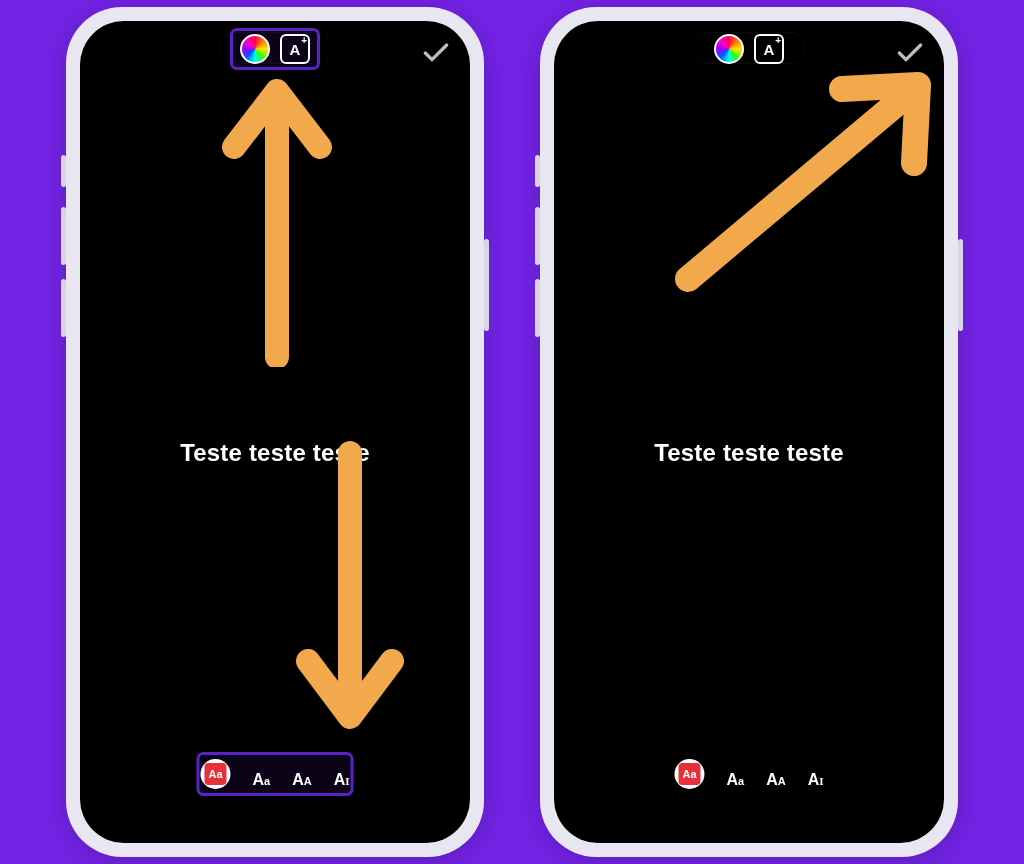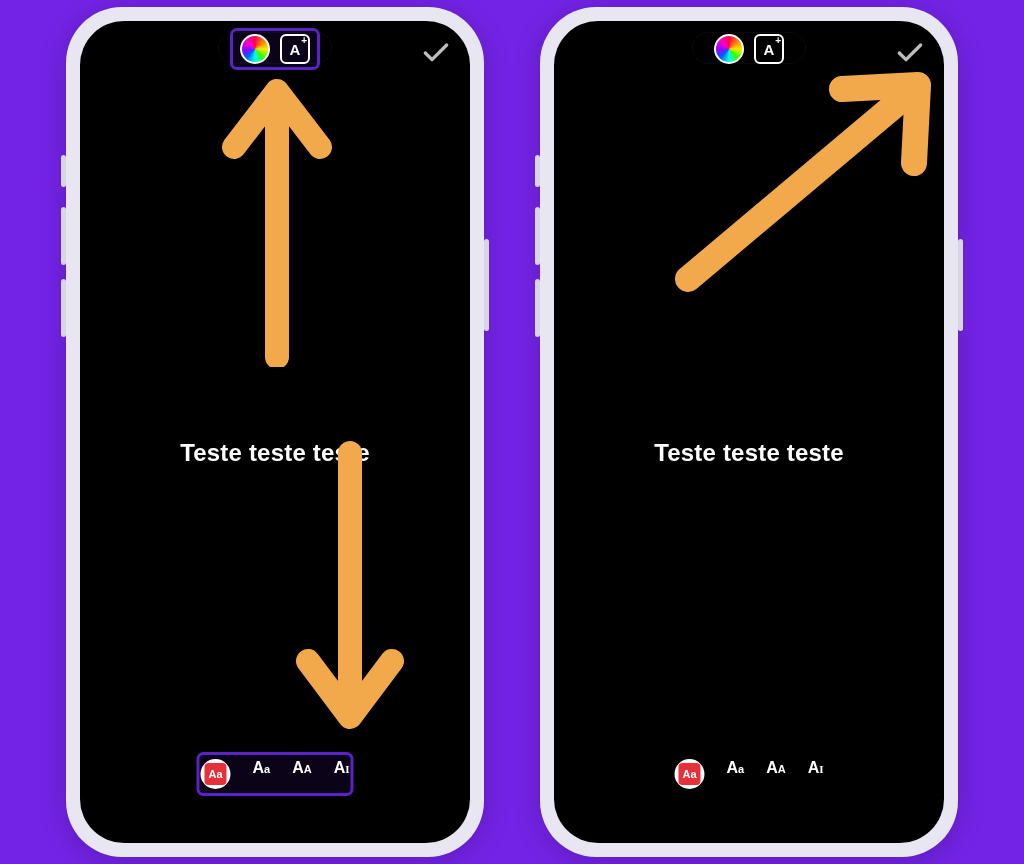--- a/index.html
+++ b/index.html
@@ -105,21 +105,21 @@
       letter-spacing: .2px;
     }
     
     .fontbar {
       position: absolute;
       bottom: 50px;
       left: 50%;
       transform: translateX(-50%);
       display: flex;
       gap: 22px;
-      align-items: flex-start;
+      align-items: flex-end;
       padding: 4px 1px;
     }
     .fontbar.highlighted{
       outline: 3px solid #5B22C8;
       border-radius: 4px;
       background: rgba(91,34,200,.12);
     }
     .font-chip {
       width: 30px; height: 30px;
       border-radius: 50%;

